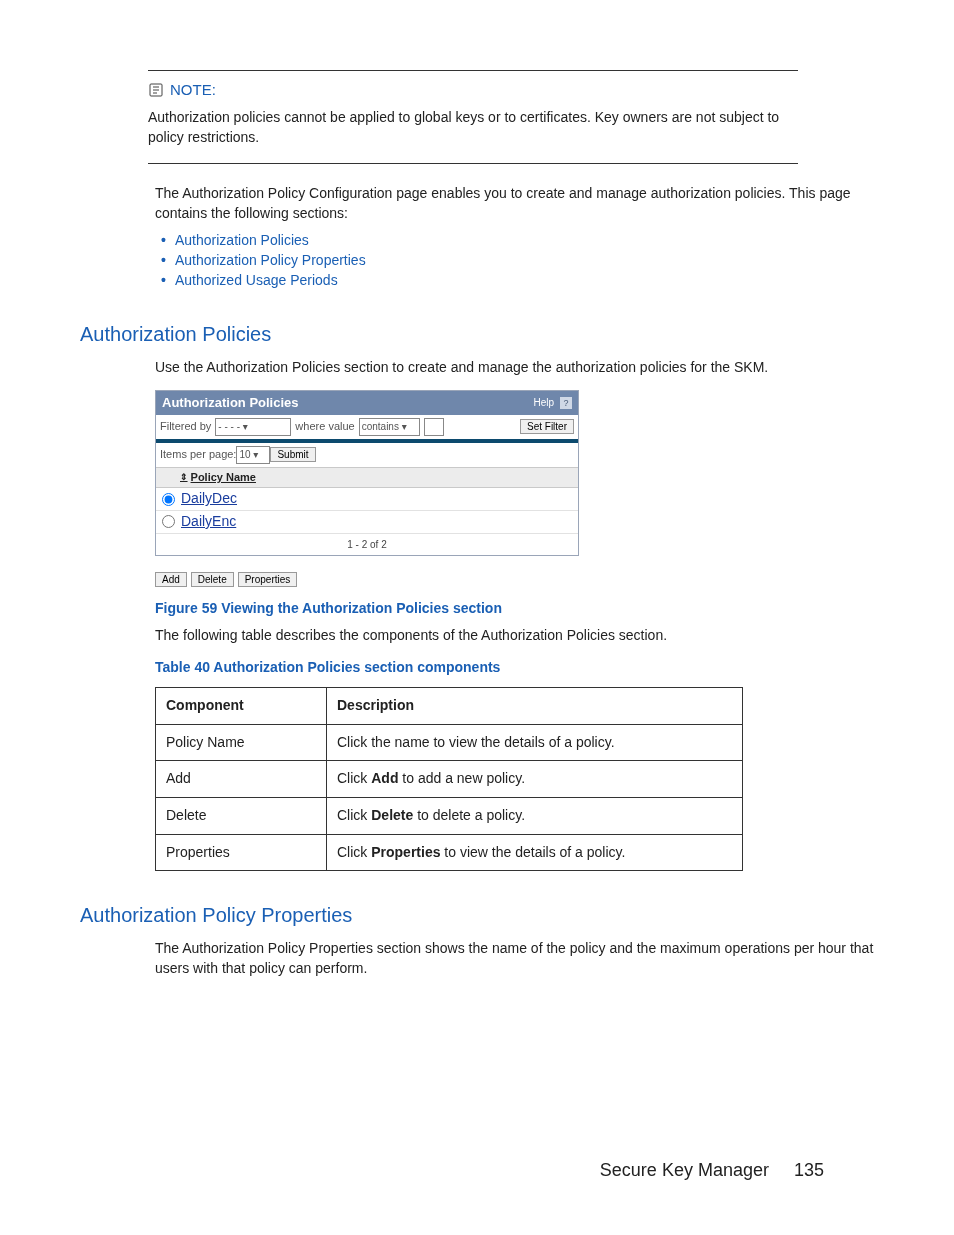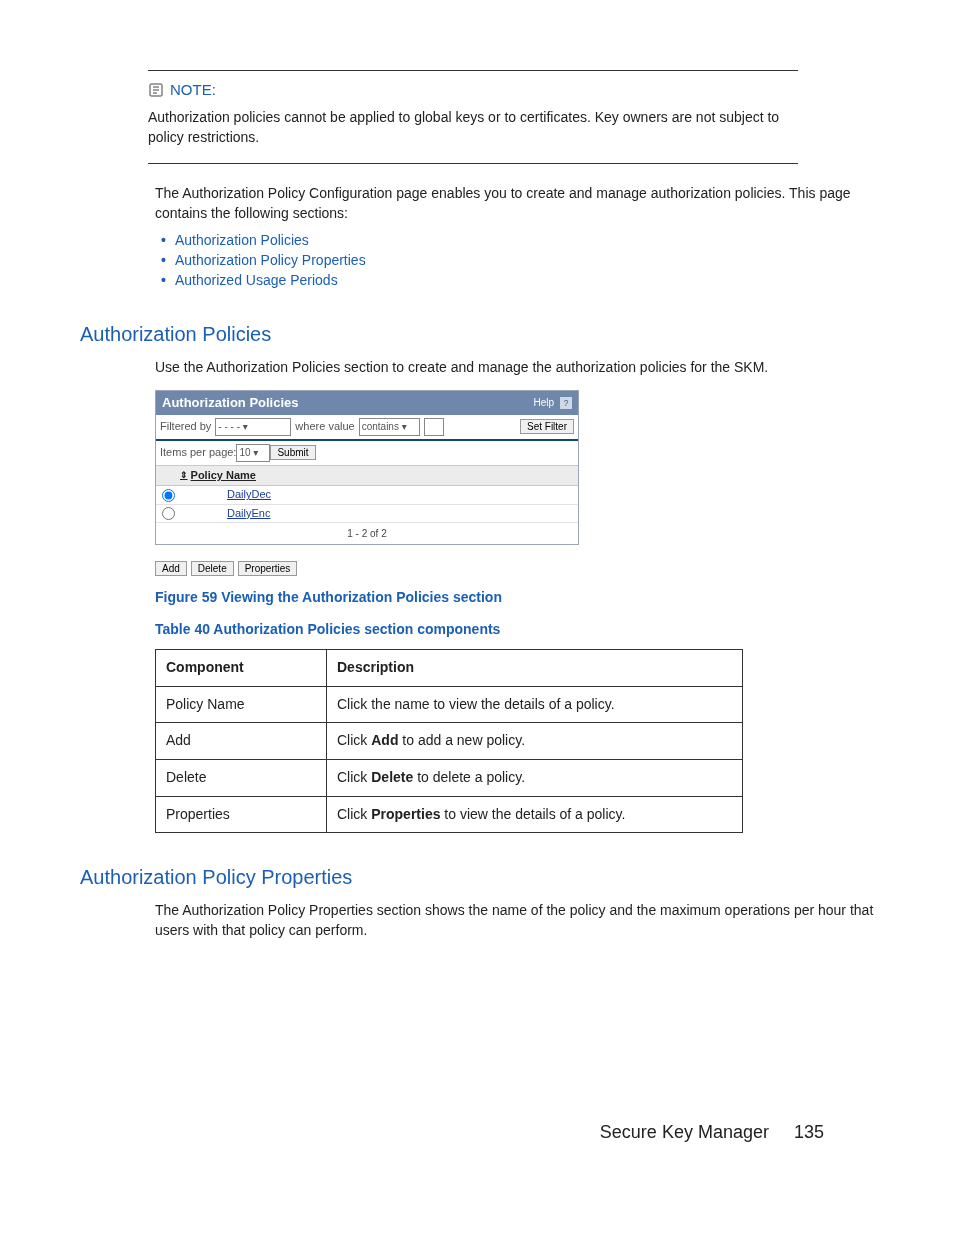--- a/index.html
+++ b/index.html
@@ -94,21 +94,21 @@
   .ui-title .help .qm {
     background:#cfd8e6; color:#4a5d79;
     width:12px; height:12px; font-size:9px;
     display:inline-flex; align-items:center; justify-content:center;
   }
   .ui-filter {
     padding: 3px 4px;
     display:flex;
     align-items:center;
     gap:4px;
-    border-bottom: 2px solid #0c4a6e;
+    border-bottom: 4px solid #0c4a6e;
     background: #fff;
     color:#555;
   }
   .ui-filter .spacer { flex:1; }
   .ui-select {
     border: 1px solid #888;
     height: 16px;
     font-size: 10px;
     padding: 0 2px;
     background:#fff;
@@ -144,22 +144,21 @@
     display:flex;
     align-items:center;
     gap:6px;
     padding: 1px 4px;
     border-bottom:1px solid #e2e2e2;
     background:#fff;
   }
   .ui-row a {
     color:#1a3d9e;
     text-decoration: underline;
-    font-size:11px;
-    margin-left:46px;
+    font-size:14px;
   }
   .ui-row input[type=radio]{ margin:0 0 0 2px; }
   .ui-range {
     text-align:center;
     padding: 3px 0;
     color:#444;
     font-size:10px;
     border-top:1px solid #fff;
   }
   .ui-actions {
@@ -265,20 +264,21 @@
       <div class="ui-range">1 - 2 of 2</div>
     </div>
     <div class="ui-actions">
       <button class="ui-btn">Add</button>
       <button class="ui-btn">Delete</button>
       <button class="ui-btn">Properties</button>
     </div>
   </div>
 
   <div class="fig-caption">Figure 59 Viewing the Authorization Policies section</div>
+  <div class="p">The following table describes the components of the Authorization Policies section.</div>
   <div class="fig-caption">Table 40 Authorization Policies section components</div>
 
   <table class="components">
     <tbody>
         <tr>
       <th style="width:150px">Component</th>
       <th>Description</th>
     </tr>
     <tr>
       <td>Policy Name</td>

